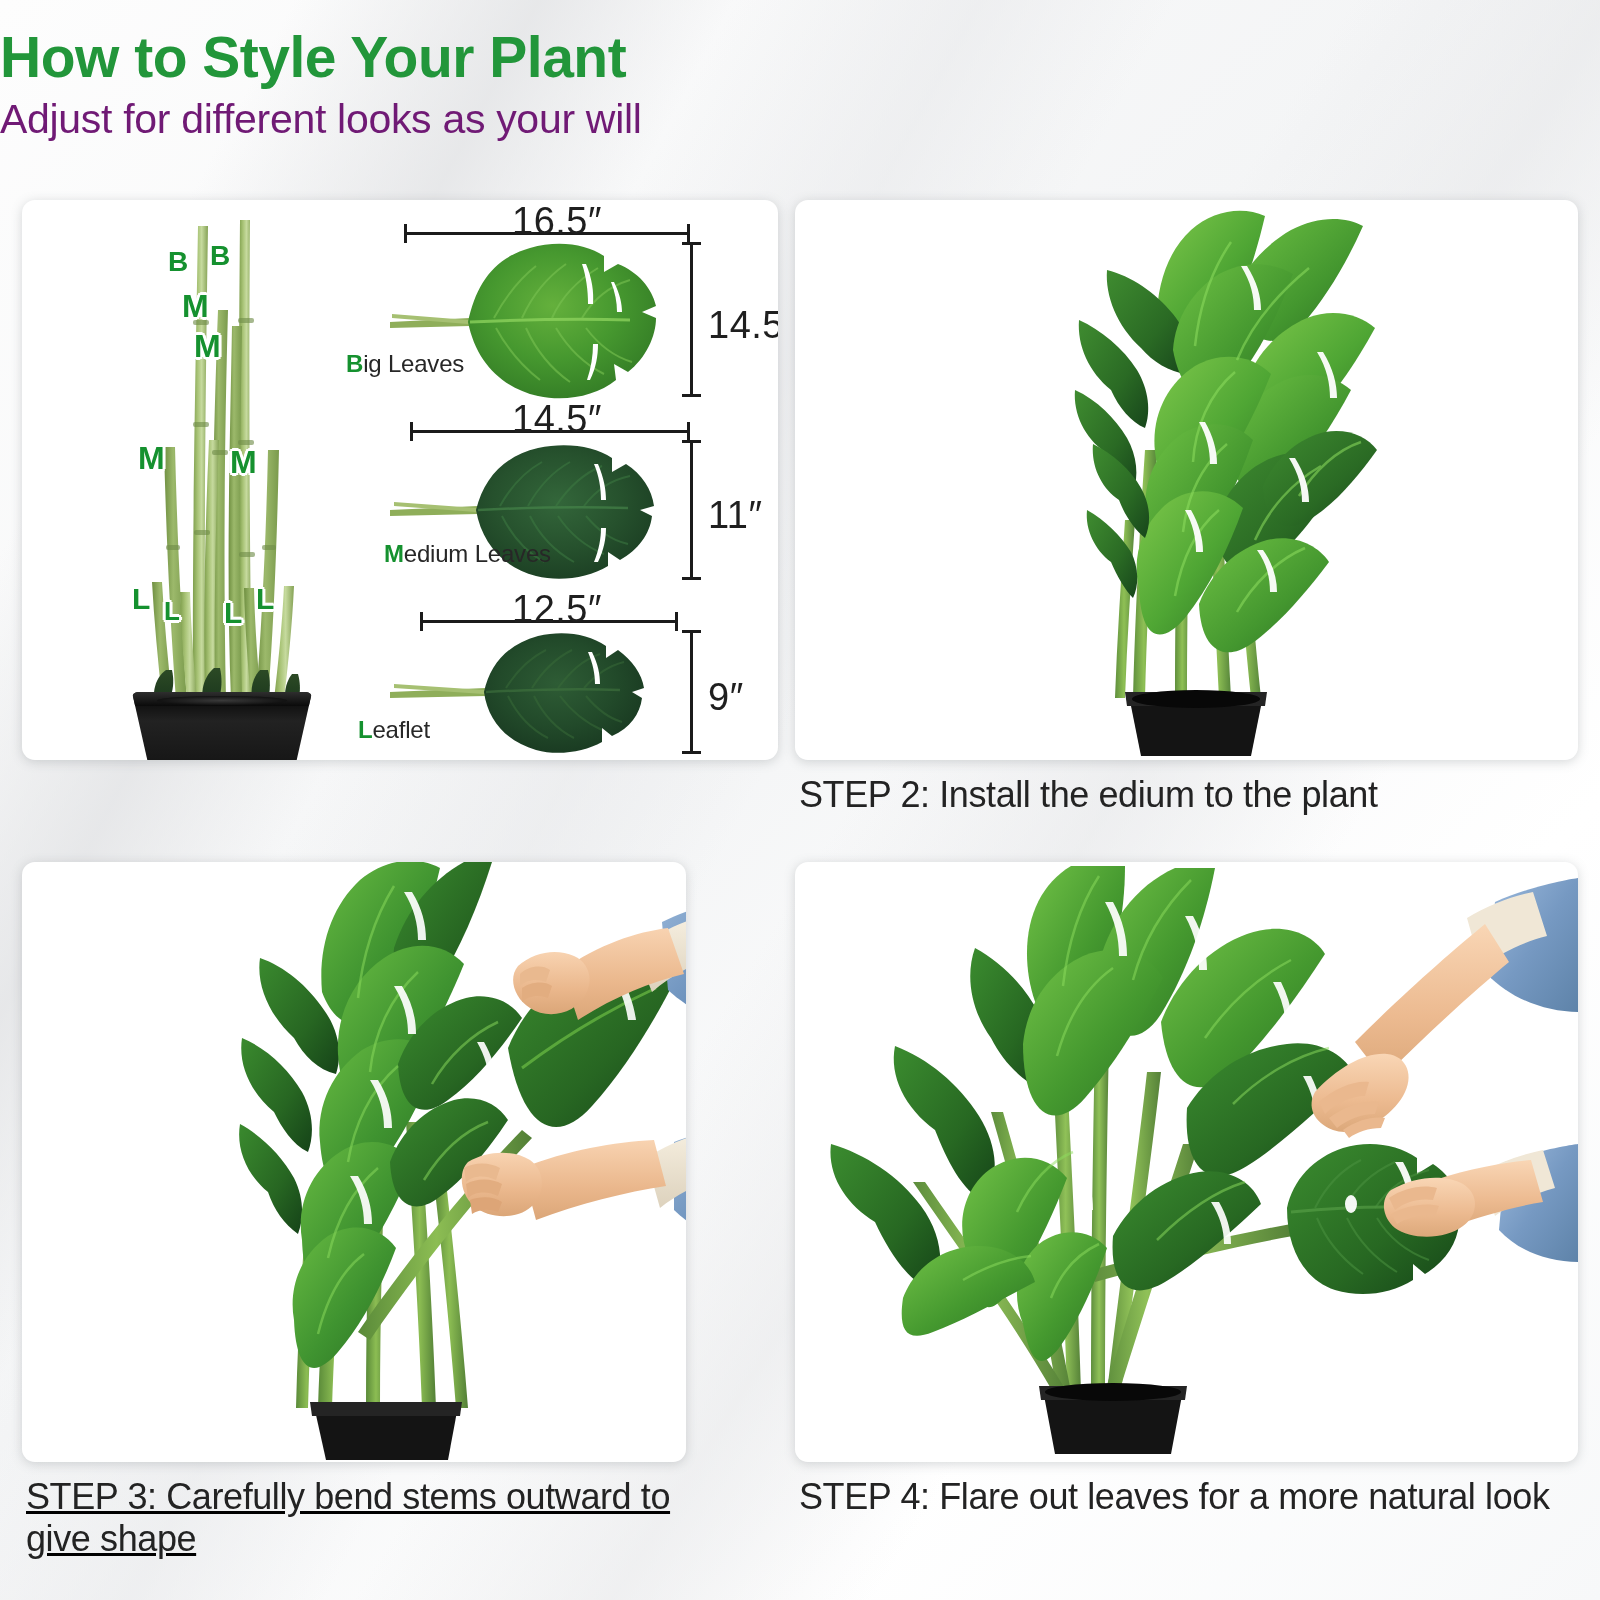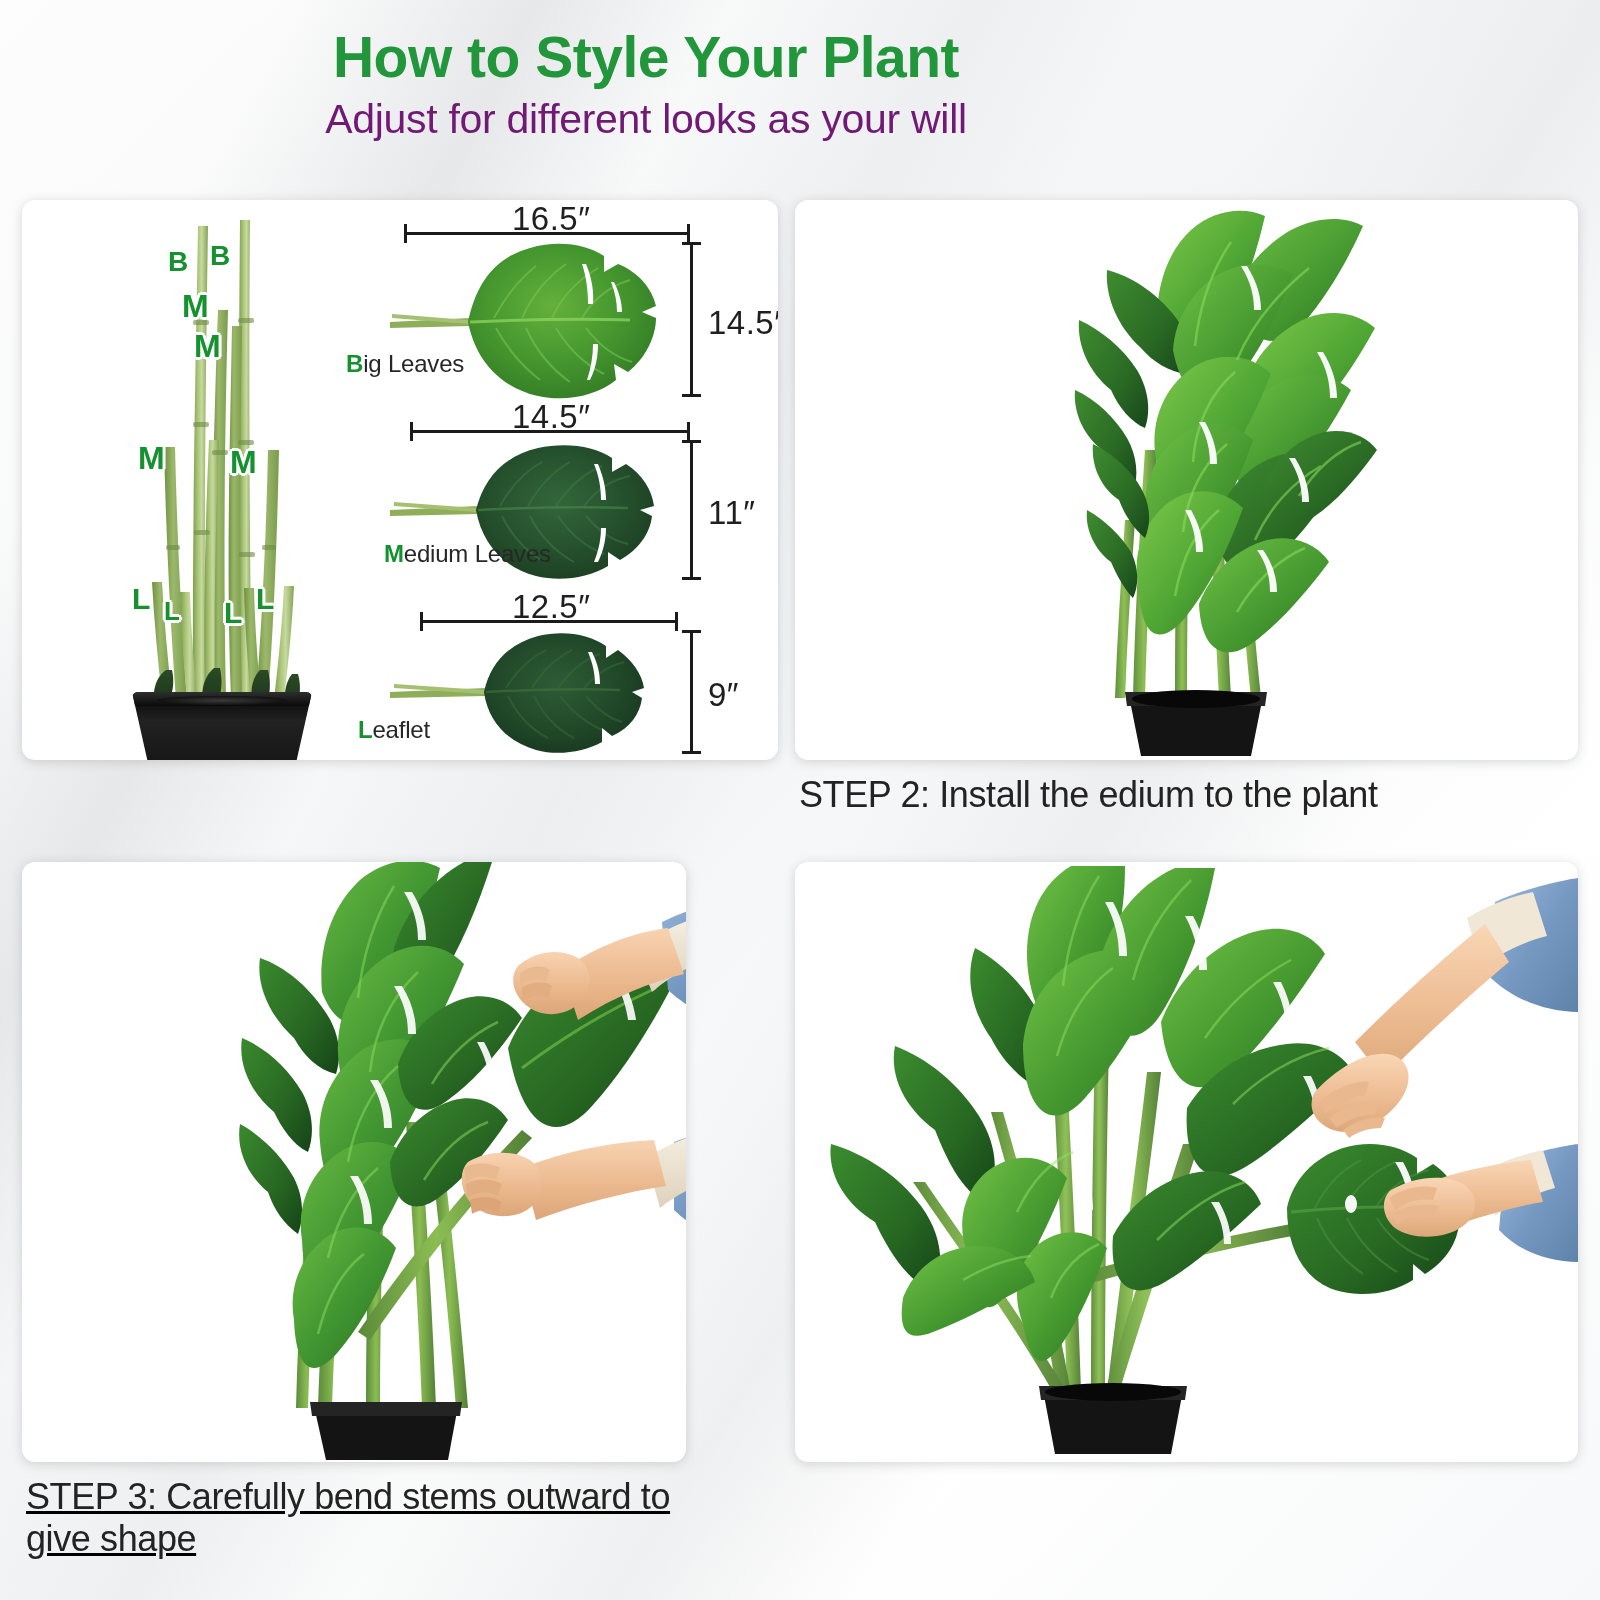--- a/index.html
+++ b/index.html
@@ -14,21 +14,21 @@
   body {
     position: relative;
     background:
       linear-gradient(118deg, rgba(255,255,255,0) 12%, rgba(225,226,228,0.75) 22%, rgba(255,255,255,0) 30%),
       linear-gradient(118deg, rgba(255,255,255,0) 30%, rgba(232,233,235,0.6) 40%, rgba(255,255,255,0) 48%),
       linear-gradient(122deg, rgba(255,255,255,0) 52%, rgba(228,229,231,0.55) 62%, rgba(255,255,255,0) 72%),
       linear-gradient(135deg, #fdfdfd 0%, #f4f5f6 45%, #ffffff 75%, #f7f8f9 100%);
   }
 
   
-  .header { width: 1292px; padding-top: 26px; text-align: center; position: relative; z-index: 5; }
+  .header { width: 1292px; padding-top: 26px; text-align: left; position: relative; z-index: 5; }
   .main-title {
     font-size: 57px;
     font-weight: bold;
     color: #22963a;
     letter-spacing: -0.5px;
     line-height: 1.12;
   }
   .sub-title {
     font-size: 41px;
     font-weight: normal;
@@ -134,21 +134,21 @@
     position: absolute;
     left: -8px;
     height: 3px; width: 19px;
     background: #1b1b1b;
   }
   .dim-line-v::before { top: 0; }
   .dim-line-v::after  { bottom: 0; }
 
   .dim-label {
     position: absolute;
-    font-size: 33px;
+    font-size: 38px;
     color: #1f1f1f;
     white-space: nowrap;
     letter-spacing: 0.5px;
   }
   .leaf-name {
     position: absolute;
     font-size: 24px;
     color: #272727;
     white-space: nowrap;
     letter-spacing: -0.2px;
@@ -717,15 +717,16 @@
             <path d="M596,328 C620,314 650,312 668,322 C684,332 684,352 668,364 C650,378 616,378 600,366 C586,354 586,336 596,328 Z" fill="url(#skinB)"></path>
             <g fill="#eab88e">
               <path d="M594,336 C608,326 628,322 642,326 L638,338 C624,336 610,340 600,348 Z"></path>
               <path d="M596,352 C610,344 630,340 644,344 L640,354 C626,352 612,356 602,362 Z"></path>
             </g>
           </g>
         </svg>
 
       </div>
     </div>
+    <div class="step-caption">STEP 4: Flare out leaves for a more natural look</div>
   </div>
 
 </div>
 
 </body></html>

